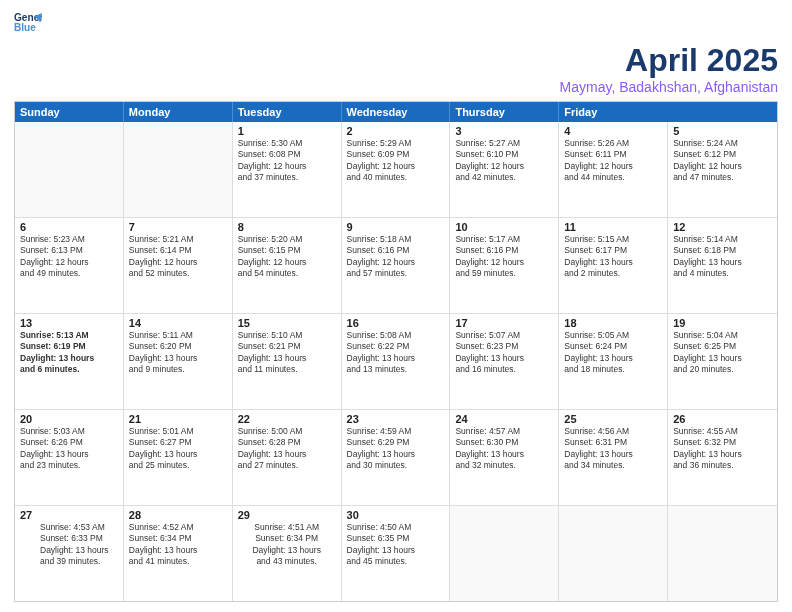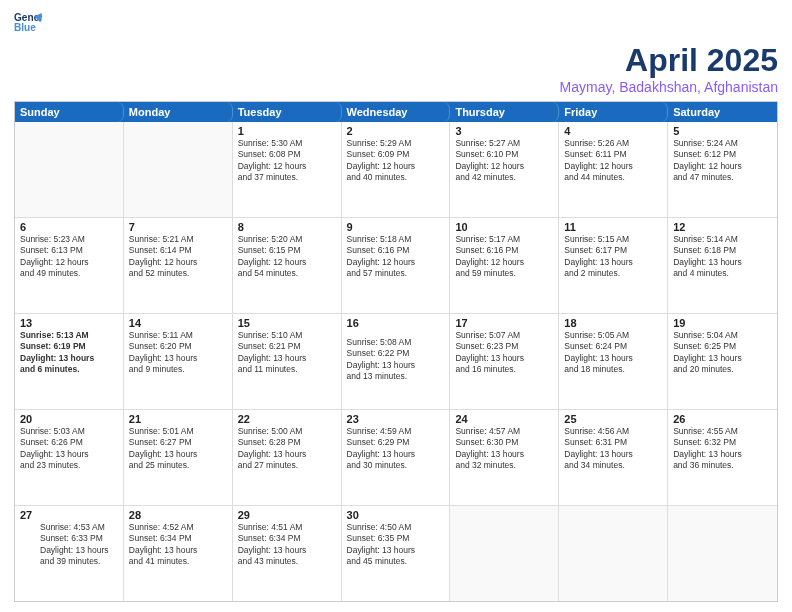--- a/index.html
+++ b/index.html
@@ -56,21 +56,20 @@
       grid-template-columns: repeat(7, 1fr);
       background: #1a6bbf;
     }
     .cal-header-cell {
       color: #fff;
       font-size: 11px;
       font-weight: bold;
       padding: 4px 5px;
       text-align: left;
       border-right: 1px solid #4a8fd4;
-      border-radius: 7px;
     }
     .cal-header-cell:last-child { border-right: none; }
     .cal-body {
       flex: 1;
       display: flex;
       flex-direction: column;
     }
     .cal-row {
       display: grid;
       grid-template-columns: repeat(7, 1fr);
@@ -121,21 +120,20 @@
   </div>
 
   <div class="calendar">
     <div class="cal-header" id="cal-header">
         <div class="cal-header-cell">Sunday</div>
         <div class="cal-header-cell">Monday</div>
         <div class="cal-header-cell">Tuesday</div>
         <div class="cal-header-cell">Wednesday</div>
         <div class="cal-header-cell">Thursday</div>
         <div class="cal-header-cell">Friday</div>
-        <div class="cal-header-cell">Saturday</div>
       </div>
     <div class="cal-body" id="cal-body">
         <div class="cal-row">
           <div class="cal-cell empty"></div>
           <div class="cal-cell empty"></div>
           <div class="cal-cell">
             <div class="day-num">1</div>
             <div class="cell-text" style="white-space: pre-line;">Sunrise: 5:30 AM
 Sunset: 6:08 PM
 Daylight: 12 hours
@@ -238,21 +236,21 @@
           </div>
           <div class="cal-cell">
             <div class="day-num">15</div>
             <div class="cell-text" style="white-space: pre-line;">Sunrise: 5:10 AM
 Sunset: 6:21 PM
 Daylight: 13 hours
 and 11 minutes.</div>
           </div>
           <div class="cal-cell">
             <div class="day-num">16</div>
-            <div class="cell-text" style="white-space: pre-line; margin-top: 7px;">Sunrise: 5:08 AM
+            <div class="cell-text" style="white-space: pre-line;">Sunrise: 5:08 AM
 Sunset: 6:22 PM
 Daylight: 13 hours
 and 13 minutes.</div>
           </div>
           <div class="cal-cell">
             <div class="day-num">17</div>
             <div class="cell-text" style="white-space: pre-line;">Sunrise: 5:07 AM
 Sunset: 6:23 PM
 Daylight: 13 hours
 and 16 minutes.</div>
@@ -333,21 +331,21 @@
           </div>
           <div class="cal-cell">
             <div class="day-num">28</div>
             <div class="cell-text" style="white-space: pre-line;">Sunrise: 4:52 AM
 Sunset: 6:34 PM
 Daylight: 13 hours
 and 41 minutes.</div>
           </div>
           <div class="cal-cell">
             <div class="day-num">29</div>
-            <div class="cell-text" style="white-space: pre-line;">Sunrise: 4:51 AM
+            <div class="cell-text" style="white-space: pre-line; text-align: center;">Sunrise: 4:51 AM
 Sunset: 6:34 PM
 Daylight: 13 hours
 and 43 minutes.</div>
           </div>
           <div class="cal-cell">
             <div class="day-num">30</div>
             <div class="cell-text" style="white-space: pre-line;">Sunrise: 4:50 AM
 Sunset: 6:35 PM
 Daylight: 13 hours
 and 45 minutes.</div>

